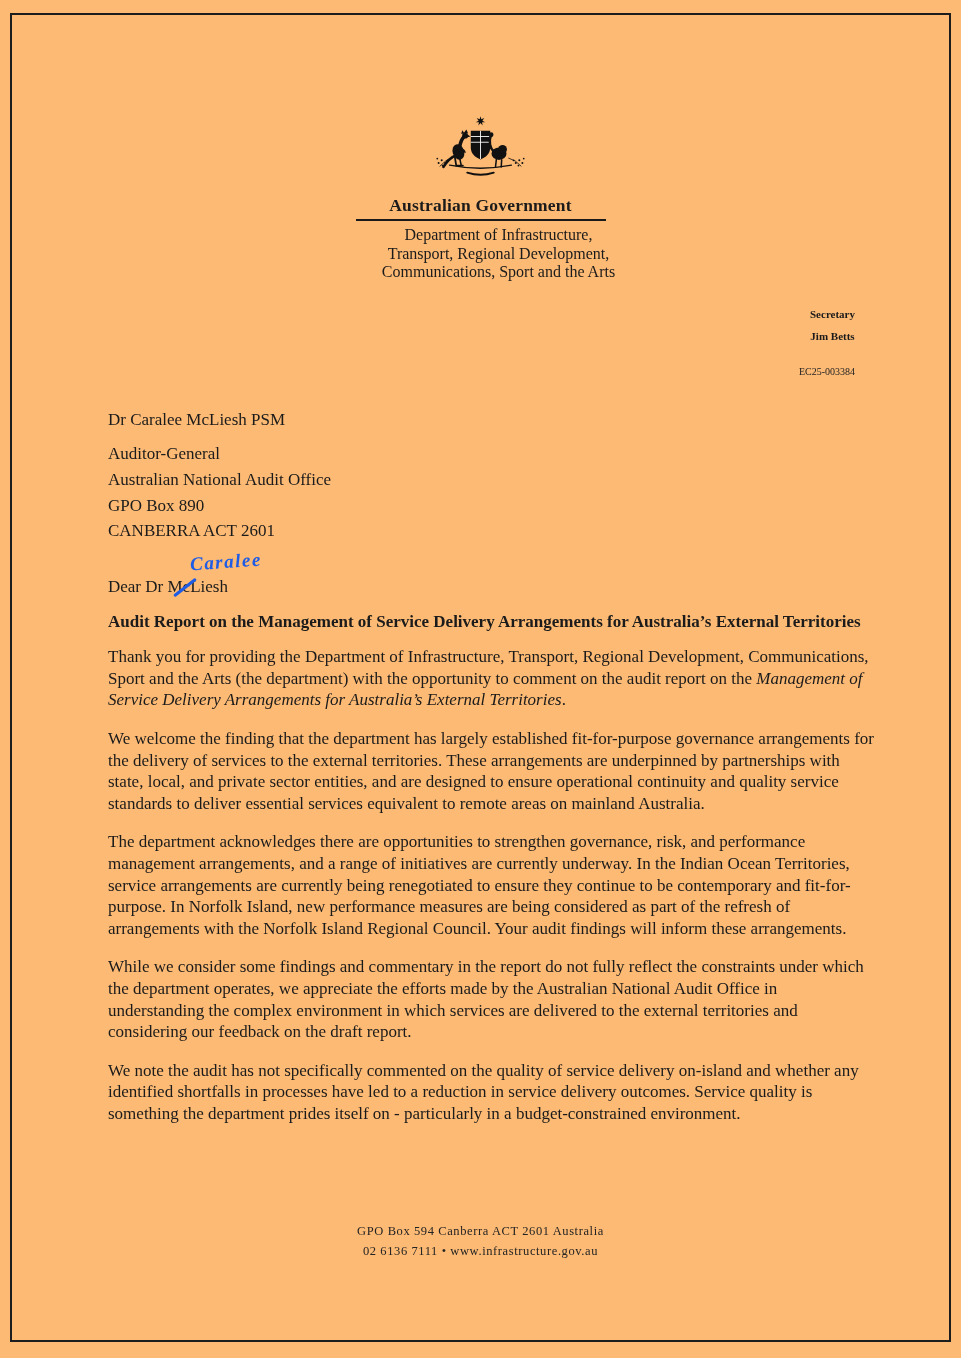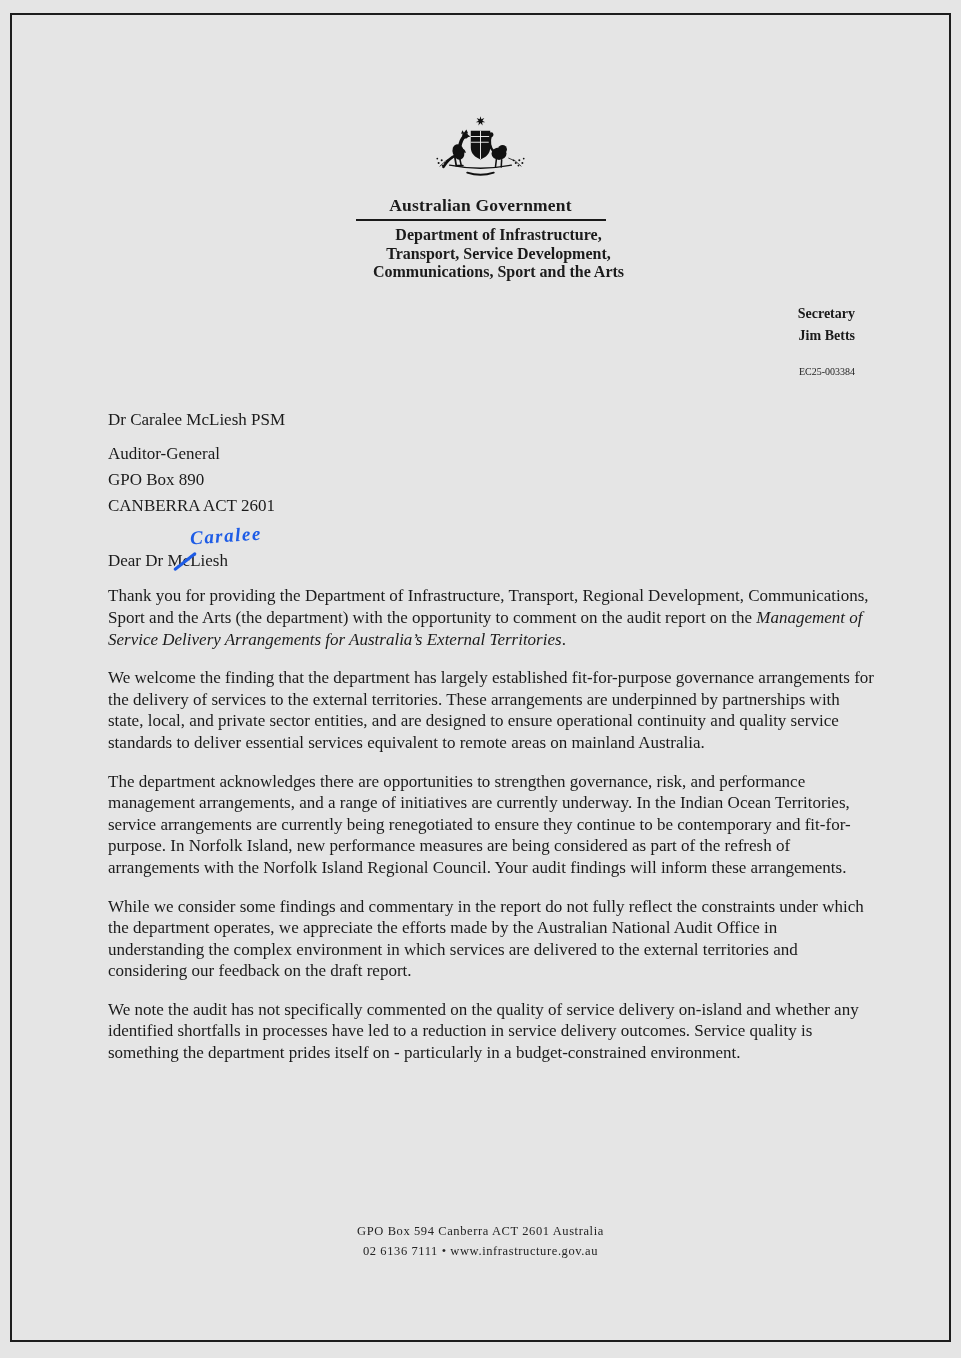--- a/index.html
+++ b/index.html
@@ -1,20 +1,20 @@
 <!DOCTYPE html>
 <html><head>
 <meta charset="utf-8">
 <style>
   html, body { margin: 0; padding: 0; background: #ffffff; }
   .page {
     position: relative;
     width: 961px;
     height: 1358px;
-    background: #e5e5e5;
+    background: #fdba74;
     font-family: "Liberation Serif", "DejaVu Serif", serif;
     color: #1b1b1b;
     overflow: hidden;
   }
   .page-border {
     position: absolute;
     left: 10px; top: 13px;
     width: 937px; height: 1325px;
     border: 2px solid #1d1d1d;
     pointer-events: none;
@@ -31,32 +31,32 @@
     letter-spacing: 0.2px;
     margin-top: 2px;
   }
   .lh-divider {
     width: 250px;
     border: 0;
     border-top: 2px solid #1a1a1a;
     margin: 3px auto 5px auto;
   }
   .dept-line {
-    font-weight: bold;
+    font-weight: normal;
     font-size: 16px;
     line-height: 18.5px;
     padding-left: 36px;
   }
   
   .signatory {
     position: absolute;
     top: 303px; right: 106px;
-    text-align: right;
-    font-weight: bold;
-    font-size: 14px;
+    text-align: center;
+    font-weight: bold;
+    font-size: 11px;
     line-height: 22px;
   }
   .reference {
     position: absolute;
     top: 366px; right: 106px;
     font-size: 10px;
     color: #222;
   }
   
   .letter-body {
@@ -166,45 +166,47 @@
       <g stroke="#111" fill="none" stroke-linecap="round">
         <path d="M18,118 Q30,104 46,100" stroke-width="1.8"></path>
         <path d="M202,118 Q190,104 174,100" stroke-width="1.8"></path>
         <path d="M40,116 Q110,130 180,116" stroke-width="3"></path>
         <path d="M80,133 Q110,143 140,133" stroke-width="4.5"></path>
       </g>
     </svg>
     <div class="gov-name">Australian Government</div>
     <hr class="lh-divider">
     <div class="dept-line">Department of Infrastructure,</div>
-    <div class="dept-line">Transport, Service Development,</div>
+    <div class="dept-line">Transport, Regional Development,</div>
     <div class="dept-line">Communications, Sport and the Arts</div>
   </div>
 
   <div class="signatory">
     <div>Secretary</div>
     <div>Jim Betts</div>
   </div>
 
   <div class="reference">EC25-003384</div>
 
   <div class="letter-body">
     <div class="recipient-name">Dr Caralee McLiesh PSM</div>
     <div>
       <div class="address-line">Auditor-General</div>
+      <div class="address-line">Australian National Audit Office</div>
       <div class="address-line">GPO Box 890</div>
       <div class="address-line">CANBERRA ACT 2601</div>
     </div>
 
     <div class="salutation">
       <span class="handwriting">Caralee</span>
       <span>Dear Dr </span><span>McLiesh</span>
       <span class="ink-strike"></span>
     </div>
 
+    <div class="subject">Audit Report on the Management of Service Delivery Arrangements for Australia’s External Territories</div>
 
     <p class="para"><span>Thank you for providing the Department of Infrastructure, Transport, Regional Development, Communications, Sport and the Arts (the department) with the opportunity to comment on the audit report on the </span><span class="ital">Management of Service Delivery Arrangements for Australia’s External Territories</span><span>.</span></p>
 
     <p class="para">We welcome the finding that the department has largely established fit-for-purpose governance arrangements for the delivery of services to the external territories. These arrangements are underpinned by partnerships with state, local, and private sector entities, and are designed to ensure operational continuity and quality service standards to deliver essential services equivalent to remote areas on mainland Australia.</p>
     <p class="para">The department acknowledges there are opportunities to strengthen governance, risk, and performance management arrangements, and a range of initiatives are currently underway. In the Indian Ocean Territories, service arrangements are currently being renegotiated to ensure they continue to be contemporary and fit-for-purpose. In Norfolk Island, new performance measures are being considered as part of the refresh of arrangements with the Norfolk Island Regional Council. Your audit findings will inform these arrangements.</p>
     <p class="para">While we consider some findings and commentary in the report do not fully reflect the constraints under which the department operates, we appreciate the efforts made by the Australian National Audit Office in understanding the complex environment in which services are delivered to the external territories and considering our feedback on the draft report.</p>
     <p class="para">We note the audit has not specifically commented on the quality of service delivery on-island and whether any identified shortfalls in processes have led to a reduction in service delivery outcomes. Service quality is something the department prides itself on - particularly in a budget-constrained environment.</p>
   </div>
 
   <div class="footer">

